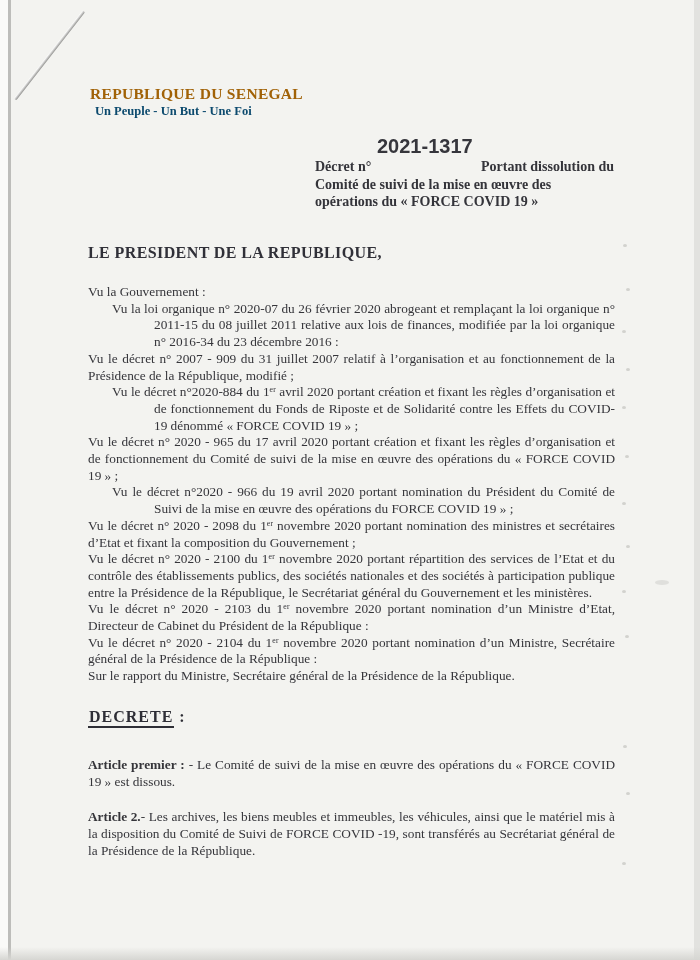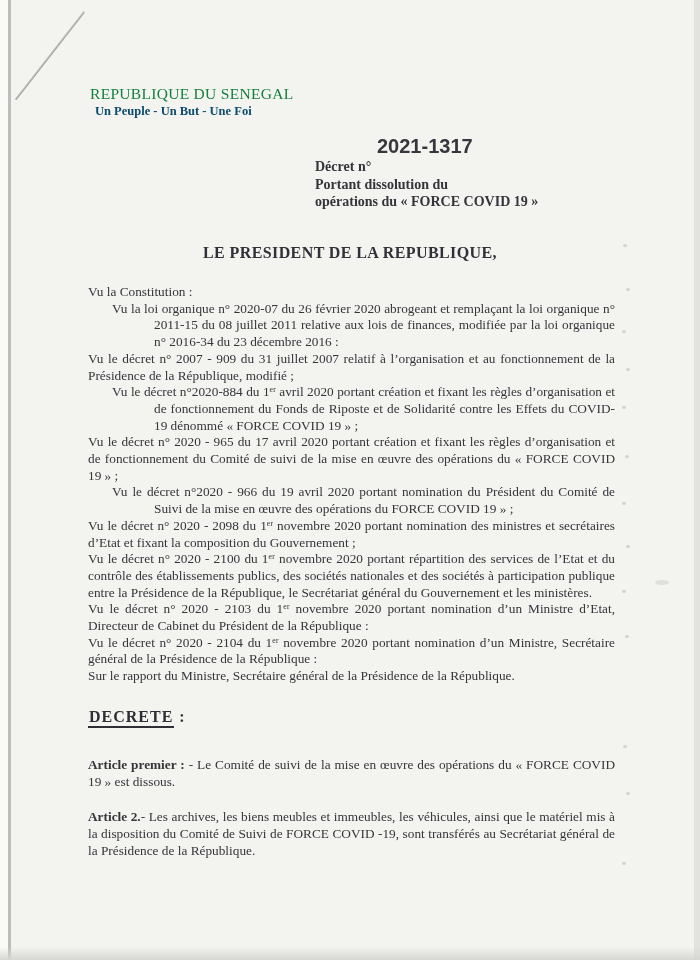--- a/index.html
+++ b/index.html
@@ -20,35 +20,35 @@
     background:linear-gradient(to bottom,rgba(210,210,206,0),#d6d6d2);}
   .crease{
     position:absolute;left:15px;top:98px;width:112px;height:3px;
     transform-origin:0 50%;transform:rotate(-52deg);
     background:linear-gradient(to bottom,#ffffff,#8f8f8d);
     border-radius:2px;
   }
   .speck{position:absolute;width:4px;height:3px;background:#d2d2ce;border-radius:50%;}
   
   .hdr{position:absolute;left:90px;top:85px;}
-  .country{font-weight:normal;font-size:15.5px;letter-spacing:.3px;color:#15803d;}
+  .country{font-weight:bold;font-size:15.5px;letter-spacing:.3px;color:#a16207;}
   .motto{font-weight:bold;font-size:12.5px;margin-top:1px;padding-left:5px;color:#0c4a6e;}
   .dec-num{
     position:absolute;left:377px;top:135px;
     font-family:"Liberation Sans","DejaVu Sans",sans-serif;
     font-weight:bold;font-size:20px;color:#36363c;
   }
   .dec-title{
     position:absolute;left:315px;top:158px;width:299px;
     font-weight:bold;font-size:14px;line-height:17.5px;text-align:justify;color:#34343a;
   }
-  .dec-title .l1{display:flex;justify-content:space-between;flex-direction:column;}
+  .dec-title .l1{display:flex;justify-content:space-between;}
   
   .president{
-    position:absolute;left:88px;top:244px;width:524px;text-align:center;
+    position:absolute;left:88px;top:244px;width:524px;text-align:left;
     font-weight:bold;font-size:16px;letter-spacing:.4px;color:#303038;
   }
   
   .visas{
     position:absolute;left:88px;top:284px;width:527px;
     font-size:13.3px;line-height:16.7px;text-align:justify;
   }
   .visas p{margin:0;}
   .visas p.hang{padding-left:42px;text-indent:-42px;margin-left:24px;}
   
@@ -96,27 +96,28 @@
     <div class="country">REPUBLIQUE DU SENEGAL</div>
     <div class="motto">Un Peuple - Un But - Une Foi</div>
   </div>
 
   <div class="dec-num">2021-1317</div>
   <div class="dec-title">
     <div class="l1">
       <span>Décret n°</span>
       <span>Portant dissolution du</span>
     </div>
+    <div>Comité de suivi de la mise en œuvre des</div>
     <div>opérations du « FORCE COVID 19 »</div>
   </div>
 
   <div class="president">LE PRESIDENT DE LA REPUBLIQUE,</div>
 
   <div class="visas">
-    <p>Vu la Constitution :</p>
+    <p>Vu la Gouvernement :</p>
     <p class="hang">Vu la loi organique n° 2020-07 du 26 février 2020 abrogeant et remplaçant la loi organique n° 2011-15 du 08 juillet 2011 relative aux lois de finances, modifiée par la loi organique n° 2016-34 du 23 décembre 2016 :</p>
     <p>Vu le décret n° 2007 - 909 du 31 juillet 2007 relatif à l’organisation et au fonctionnement de la Présidence de la République, modifié ;</p>
     <p class="hang">Vu le décret n°2020-884 du 1ᵉʳ avril 2020 portant création et fixant les règles d’organisation et de fonctionnement du Fonds de Riposte et de Solidarité contre les Effets du COVID- 19 dénommé « FORCE COVID 19 » ;</p>
     <p>Vu le décret n° 2020 - 965 du 17 avril 2020 portant création et fixant les règles d’organisation et de fonctionnement du Comité de suivi de la mise en œuvre des opérations du « FORCE COVID 19 » ;</p>
     <p class="hang">Vu le décret n°2020 - 966 du 19 avril 2020 portant nomination du Président du Comité de Suivi de la mise en œuvre des opérations du FORCE COVID 19 » ;</p>
     <p>Vu le décret n° 2020 - 2098 du 1ᵉʳ novembre 2020 portant nomination des ministres et secrétaires d’Etat et fixant la composition du Gouvernement ;</p>
     <p>Vu le décret n° 2020 - 2100 du 1ᵉʳ novembre 2020 portant répartition des services de l’Etat et du contrôle des établissements publics, des sociétés nationales et des sociétés à participation publique entre la Présidence de la République, le Secrétariat général du Gouvernement et les ministères.</p>
     <p>Vu le décret n° 2020 - 2103 du 1ᵉʳ novembre 2020 portant nomination d’un Ministre d’Etat, Directeur de Cabinet du Président de la République :</p>
     <p>Vu le décret n° 2020 - 2104 du 1ᵉʳ novembre 2020 portant nomination d’un Ministre, Secrétaire général de la Présidence de la République :</p>
     <p>Sur le rapport du Ministre, Secrétaire général de la Présidence de la République.</p>

